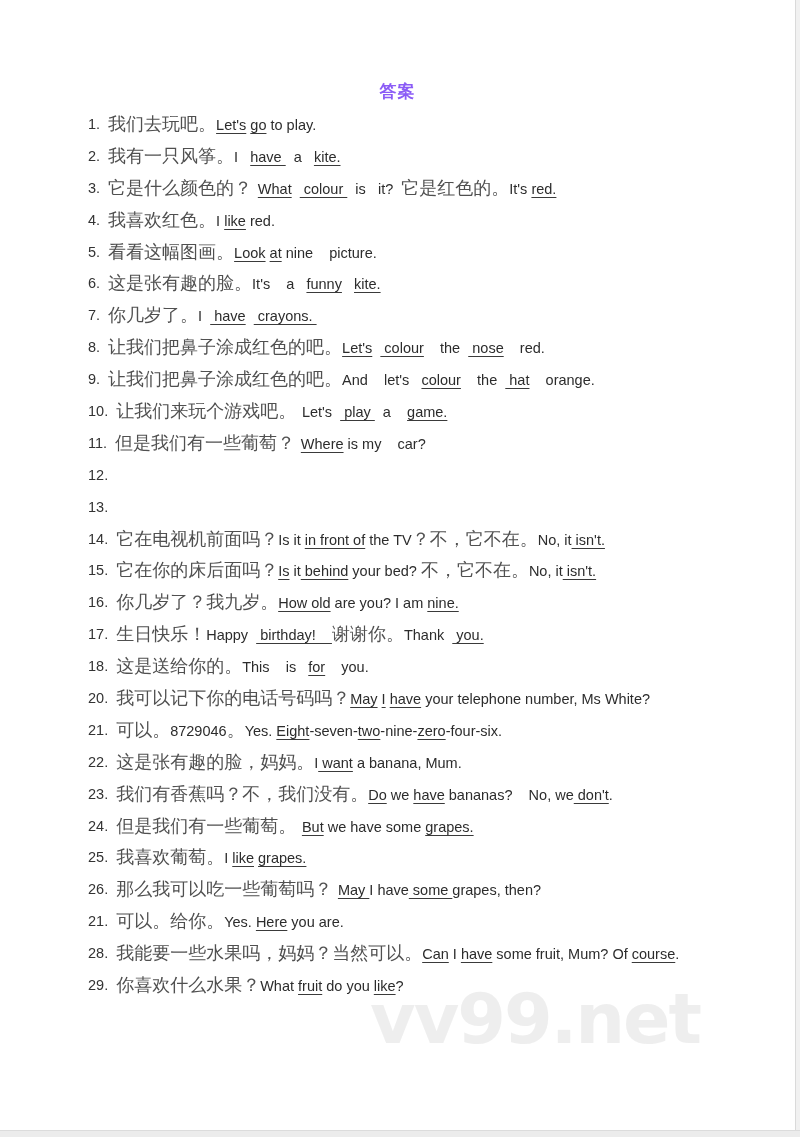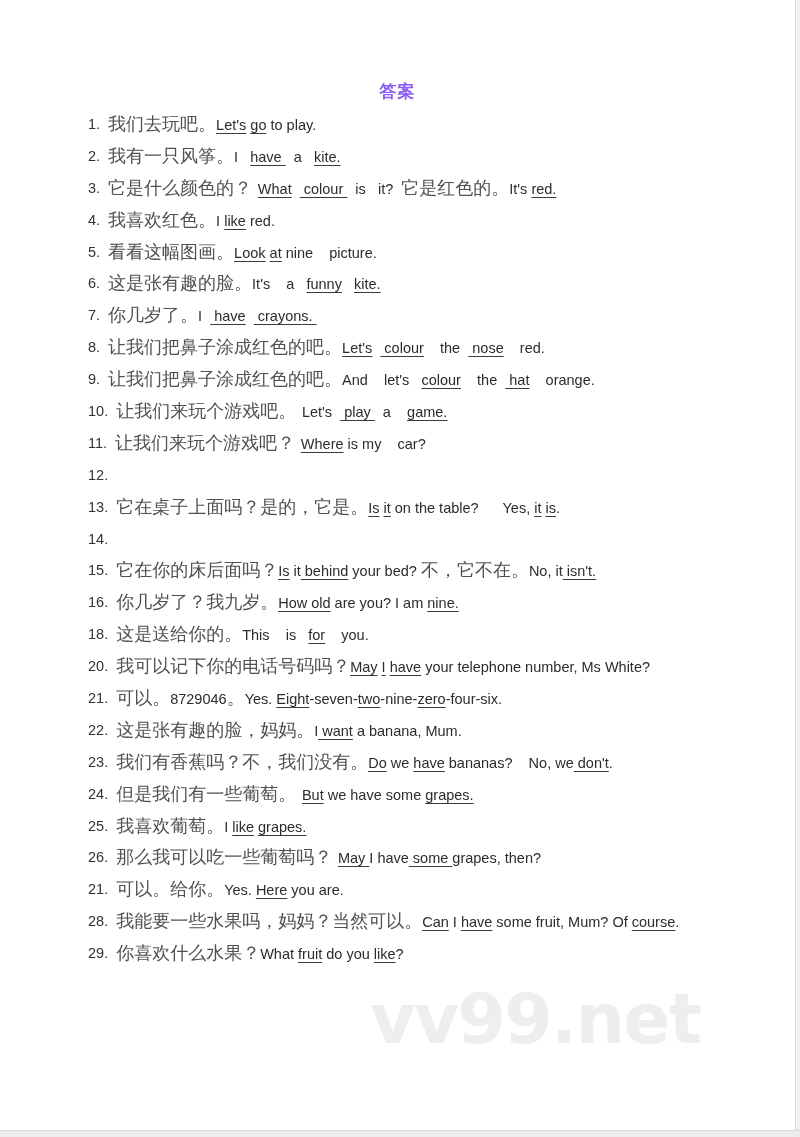--- a/index.html
+++ b/index.html
@@ -118,26 +118,27 @@
       <div class="line"><span class="num">1.</span><span><span class="seg zh">我们去玩吧。</span><span class="seg en u">Let's</span><span class="seg en"> </span><span class="seg en u">go</span><span class="seg en"> to play.</span></span></div>
       <div class="line"><span class="num">2.</span><span><span class="seg zh">我有一只风筝。</span><span class="seg en">I   </span><span class="seg en u">have </span><span class="seg en">  a   </span><span class="seg en u">kite.</span></span></div>
       <div class="line"><span class="num">3.</span><span><span class="seg zh">它是什么颜色的？ </span><span class="seg en u">What</span><span class="seg en">  </span><span class="seg en u"> colour </span><span class="seg en">  is   it?  </span><span class="seg zh">它是红色的。</span><span class="seg en">It's </span><span class="seg en u">red.</span></span></div>
       <div class="line"><span class="num">4.</span><span><span class="seg zh">我喜欢红色。</span><span class="seg en">I </span><span class="seg en u">like</span><span class="seg en"> red.</span></span></div>
       <div class="line"><span class="num">5.</span><span><span class="seg zh">看看这幅图画。</span><span class="seg en u">Look</span><span class="seg en"> </span><span class="seg en u">at</span><span class="seg en"> nine    picture.</span></span></div>
       <div class="line"><span class="num">6.</span><span><span class="seg zh">这是张有趣的脸。</span><span class="seg en">It's    a   </span><span class="seg en u">funny</span><span class="seg en">   </span><span class="seg en u">kite.</span></span></div>
       <div class="line"><span class="num">7.</span><span><span class="seg zh">你几岁了。</span><span class="seg en">I  </span><span class="seg en u"> have</span><span class="seg en">  </span><span class="seg en u"> crayons. </span></span></div>
       <div class="line"><span class="num">8.</span><span><span class="seg zh">让我们把鼻子涂成红色的吧。</span><span class="seg en u">Let's</span><span class="seg en">  </span><span class="seg en u"> colour</span><span class="seg en">    the  </span><span class="seg en u"> nose</span><span class="seg en">    red.</span></span></div>
       <div class="line"><span class="num">9.</span><span><span class="seg zh">让我们把鼻子涂成红色的吧。</span><span class="seg en">And    let's   </span><span class="seg en u">colour</span><span class="seg en">    the  </span><span class="seg en u"> hat</span><span class="seg en">    orange.</span></span></div>
       <div class="line"><span class="num">10.</span><span><span class="seg zh">让我们来玩个游戏吧。 </span><span class="seg en">Let's  </span><span class="seg en u"> play </span><span class="seg en">  a    </span><span class="seg en u">game.</span></span></div>
-      <div class="line"><span class="num">11.</span><span><span class="seg zh">让我们来玩个游戏吧？ </span><span class="seg en u">Where</span><span class="seg en"> is my    car?</span></span></div>
+      <div class="line"><span class="num">11.</span><span><span class="seg zh">但是我们有一些葡萄？ </span><span class="seg en u">Where</span><span class="seg en"> is my    car?</span></span></div>
       <div class="line"><span class="num">12.</span></div>
-      <div class="line"><span class="num">13.</span><span><span class="seg zh">它在桌子上面吗？是的，它是。</span><span class="seg en u">Is</span><span class="seg en"> </span><span class="seg en u">it</span><span class="seg en"> on the table?      Yes, </span><span class="seg en u">it</span><span class="seg en"> </span><span class="seg en u">is</span><span class="seg en">.</span></span></div>
-      <div class="line"><span class="num">14.</span></div>
+      <div class="line"><span class="num">13.</span></div>
+      <div class="line"><span class="num">14.</span><span><span class="seg zh">它在电视机前面吗？</span><span class="seg en">Is it </span><span class="seg en u">in front of</span><span class="seg en"> the TV</span><span class="seg zh">？不，它不在。</span><span class="seg en">No, it</span><span class="seg en u"> isn't.</span></span></div>
       <div class="line"><span class="num">15.</span><span><span class="seg zh">它在你的床后面吗？</span><span class="seg en u">Is</span><span class="seg en"> it</span><span class="seg en u"> behind</span><span class="seg en"> your bed? </span><span class="seg zh">不，它不在。</span><span class="seg en">No, it</span><span class="seg en u"> isn't.</span></span></div>
       <div class="line"><span class="num">16.</span><span><span class="seg zh">你几岁了？我九岁。</span><span class="seg en u">How old</span><span class="seg en"> are you? I am </span><span class="seg en u">nine.</span></span></div>
+      <div class="line"><span class="num">17.</span><span><span class="seg zh">生日快乐！</span><span class="seg en">Happy  </span><span class="seg en u"> birthday!    </span><span class="seg zh">谢谢你。</span><span class="seg en">Thank  </span><span class="seg en u"> you.</span></span></div>
       <div class="line"><span class="num">18.</span><span><span class="seg zh">这是送给你的。</span><span class="seg en">This    is   </span><span class="seg en u">for</span><span class="seg en">    you.</span></span></div>
       <div class="line"><span class="num">20.</span><span><span class="seg zh">我可以记下你的电话号码吗？</span><span class="seg en u">May</span><span class="seg en"> </span><span class="seg en u">I</span><span class="seg en"> </span><span class="seg en u">have</span><span class="seg en"> your telephone number, Ms White?</span></span></div>
       <div class="line"><span class="num">21.</span><span><span class="seg zh">可以。</span><span class="seg en">8729046</span><span class="seg zh">。</span><span class="seg en">Yes. </span><span class="seg en u">Eight</span><span class="seg en">-seven-</span><span class="seg en u">two</span><span class="seg en">-nine-</span><span class="seg en u">zero</span><span class="seg en">-four-six.</span></span></div>
       <div class="line"><span class="num">22.</span><span><span class="seg zh">这是张有趣的脸，妈妈。</span><span class="seg en">I</span><span class="seg en u"> want</span><span class="seg en"> a banana, Mum.</span></span></div>
       <div class="line"><span class="num">23.</span><span><span class="seg zh">我们有香蕉吗？不，我们没有。</span><span class="seg en u">Do</span><span class="seg en"> we </span><span class="seg en u">have</span><span class="seg en"> bananas?    No, we</span><span class="seg en u"> don't</span><span class="seg en">.</span></span></div>
       <div class="line"><span class="num">24.</span><span><span class="seg zh">但是我们有一些葡萄。 </span><span class="seg en u">But</span><span class="seg en"> we have some </span><span class="seg en u">grapes.</span></span></div>
       <div class="line"><span class="num">25.</span><span><span class="seg zh">我喜欢葡萄。</span><span class="seg en">I </span><span class="seg en u">like</span><span class="seg en"> </span><span class="seg en u">grapes.</span></span></div>
       <div class="line"><span class="num">26.</span><span><span class="seg zh">那么我可以吃一些葡萄吗？ </span><span class="seg en u">May </span><span class="seg en">I have</span><span class="seg en u"> some </span><span class="seg en">grapes, then?</span></span></div>
       <div class="line"><span class="num">21.</span><span><span class="seg zh">可以。给你。</span><span class="seg en">Yes. </span><span class="seg en u">Here</span><span class="seg en"> you are.</span></span></div>
       <div class="line"><span class="num">28.</span><span><span class="seg zh">我能要一些水果吗，妈妈？当然可以。</span><span class="seg en u">Can</span><span class="seg en"> I </span><span class="seg en u">have</span><span class="seg en"> some fruit, Mum? Of </span><span class="seg en u">course</span><span class="seg en">.</span></span></div>

